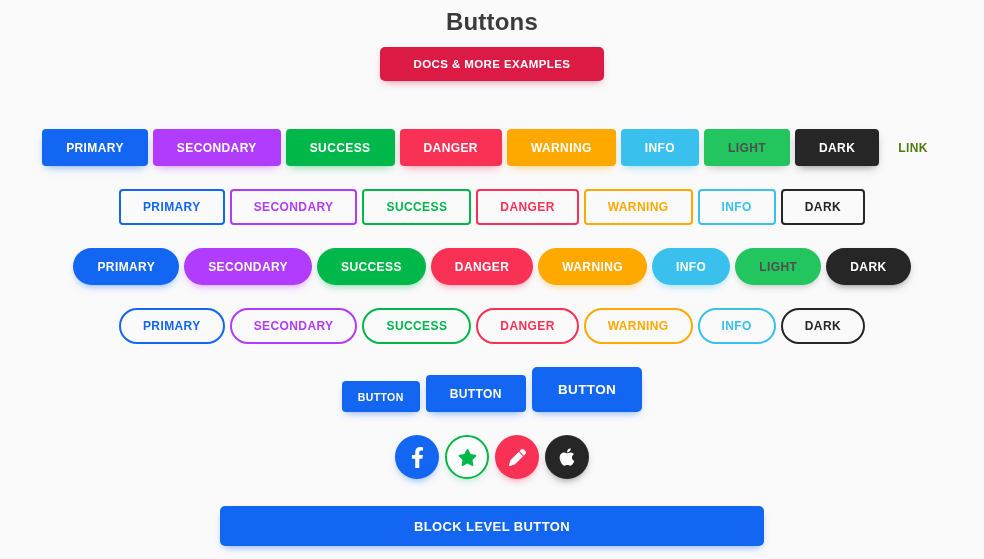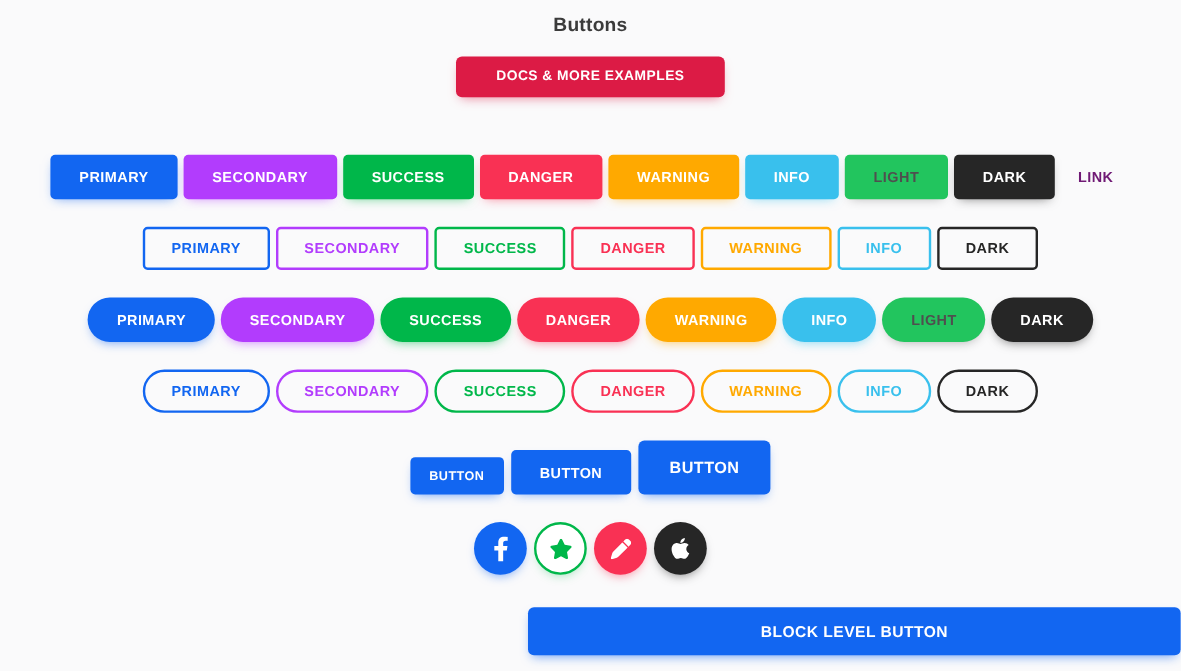--- a/index.html
+++ b/index.html
@@ -6,21 +6,21 @@
   html, body { width: 984px; height: 559px; overflow: hidden; }
   body {
     background: #FAFAFB;
     font-family: "Liberation Sans", sans-serif;
     -webkit-font-smoothing: antialiased;
   }
   .page { width: 984px; height: 559px; padding-top: 8px; }
 
   .page-title {
     text-align: center;
-    font-size: 16px;
+    font-size: 24px;
     line-height: 28px;
     font-weight: 700;
     color: #3B3B3B;
     letter-spacing: .2px;
   }
 
   .row {
     display: flex;
     justify-content: center;
     align-items: center;
@@ -74,21 +74,21 @@
   .o-warning   { border-color: #FFA900; color: #FFA900; }
   .o-info      { border-color: #39C0ED; color: #39C0ED; }
   .o-dark      { border-color: #262626; color: #262626; }
 
   .pill { border-radius: 19px; }
 
   .btn-link {
     background: transparent;
     border: none;
     box-shadow: none;
-    color: #701a75;
+    color: #4d7c0f;
     font-family: inherit;
     font-size: 12px;
     font-weight: 700;
     letter-spacing: .4px;
     padding: 10px 14px;
     cursor: pointer;
   }
 
   
   .sizes { align-items: flex-end; gap: 6px; }
@@ -102,21 +102,21 @@
     width: 44px;
     height: 44px;
     padding: 0;
     border-radius: 50%;
   }
   .circle .icon { display: inline-flex; align-items: center; justify-content: center; }
   .circle svg { display: block; }
   .star-bg { background: #FFFFFF; box-shadow: 0 4px 9px -4px rgba(0,183,74,.4); }
 
   
-  .block-row { margin-top: 27px; justify-content: flex-end; }
+  .block-row { margin-top: 27px; }
   .btn-block {
     width: 544px;
     height: 40px;
     font-size: 13px;
     border-radius: 5px;
   }
 </style>
 </head>
 <body>
 

